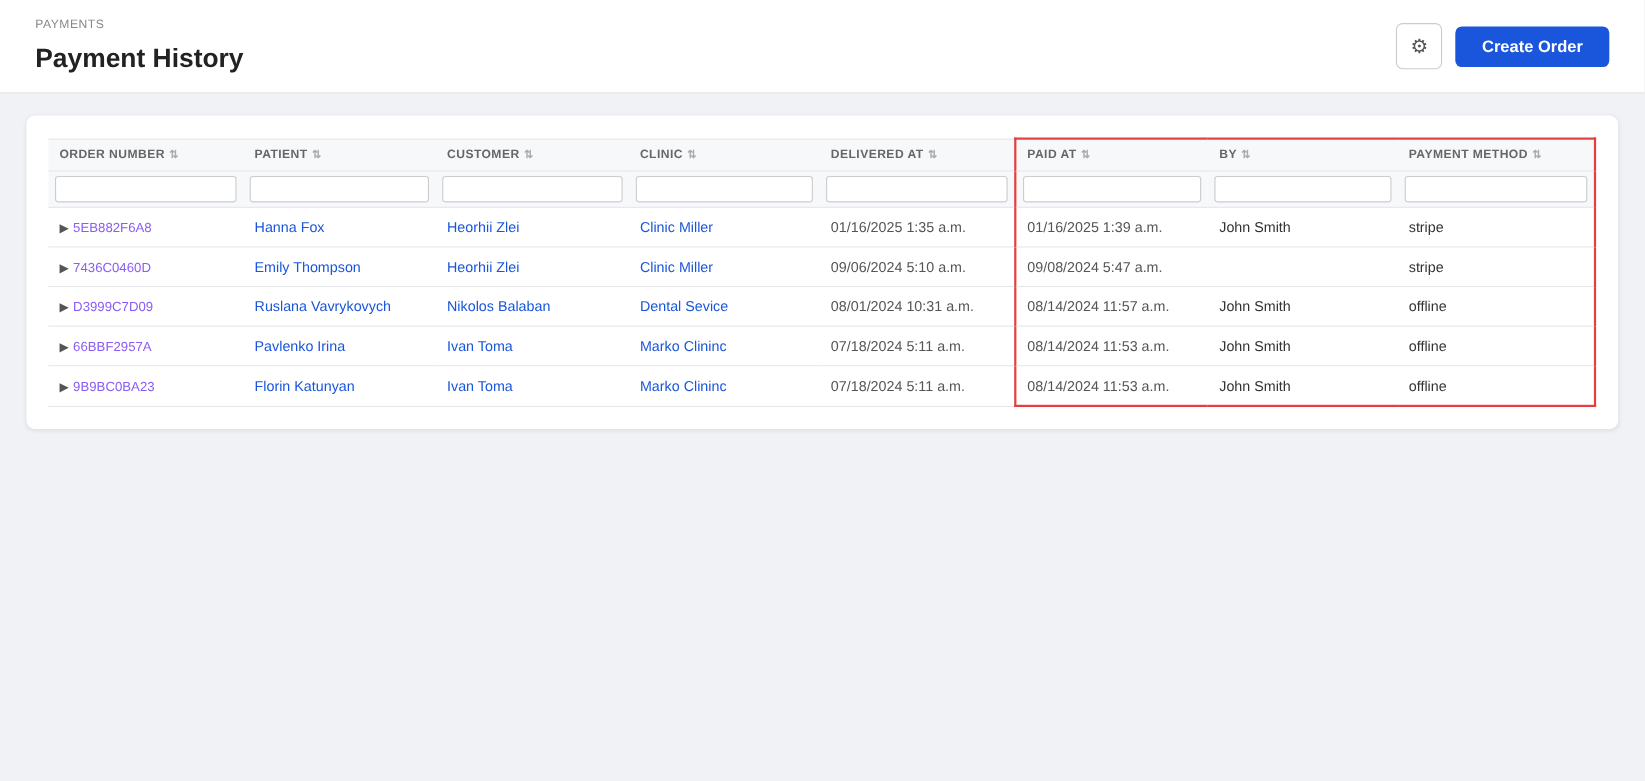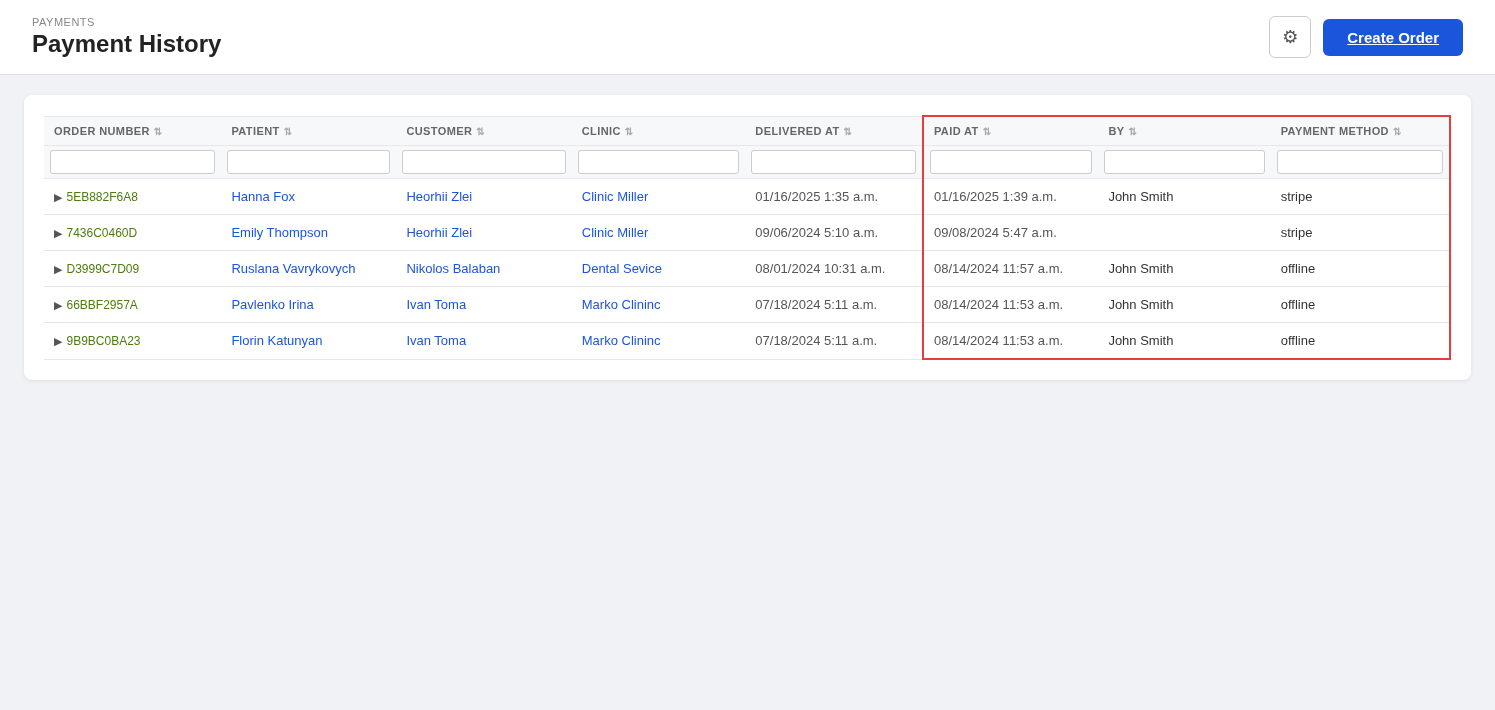--- a/index.html
+++ b/index.html
@@ -8,29 +8,29 @@
     .header {
       background: #fff;
       padding: 16px 32px;
       display: flex;
       align-items: center;
       justify-content: space-between;
       border-bottom: 1px solid #e0e0e0;
     }
     .header-left {}
     .header-subtitle { font-size: 11px; color: #888; text-transform: uppercase; letter-spacing: 0.5px; }
-    .header-title { font-size: 24px; font-weight: 600; color: #222; margin-top: 2px; }
+    .header-title { font-size: 24px; font-weight: 600; color: #222; margin-top: 12px; }
     .header-actions { display: flex; align-items: center; gap: 12px; }
     .btn-gear {
       width: 42px; height: 42px; border: 1px solid #ccc; background: #fff; border-radius: 6px;
       display: flex; align-items: center; justify-content: center; cursor: pointer; font-size: 18px; color: #555;
     }
     .btn-create {
       background: #1a56db; color: #fff; border: none; border-radius: 6px;
-      padding: 10px 24px; font-size: 15px; font-weight: 600; cursor: pointer; text-decoration: underline;
+      padding: 10px 24px; font-size: 15px; font-weight: 600; cursor: pointer;
     }
 
     .content {
       margin: 20px 24px;
       background: #fff;
       border-radius: 8px;
       padding: 20px;
       box-shadow: 0 1px 4px rgba(0,0,0,0.08);
     }
 
@@ -88,21 +88,21 @@
 
     tbody tr {
       border-bottom: 1px solid #e5e7eb;
     }
 
     td {
       padding: 10px 10px;
       vertical-align: top;
     }
 
-    .order-number { color: #4d7c0f; font-size: 12px; }
+    .order-number { color: #8b5cf6; font-size: 12px; }
     .expand-btn { color: #555; cursor: pointer; margin-right: 4px; font-size: 11px; }
     .patient-name { color: #1a56db; }
     .customer-name { color: #1a56db; text-align: center; }
     .clinic-name { color: #1a56db; }
     .date-text { color: #555; }
     .by-text { color: #333; }
     .method-text { color: #333; margin-top: 24px; }
 
     
     .table-wrapper { position: relative; overflow: visible; }

